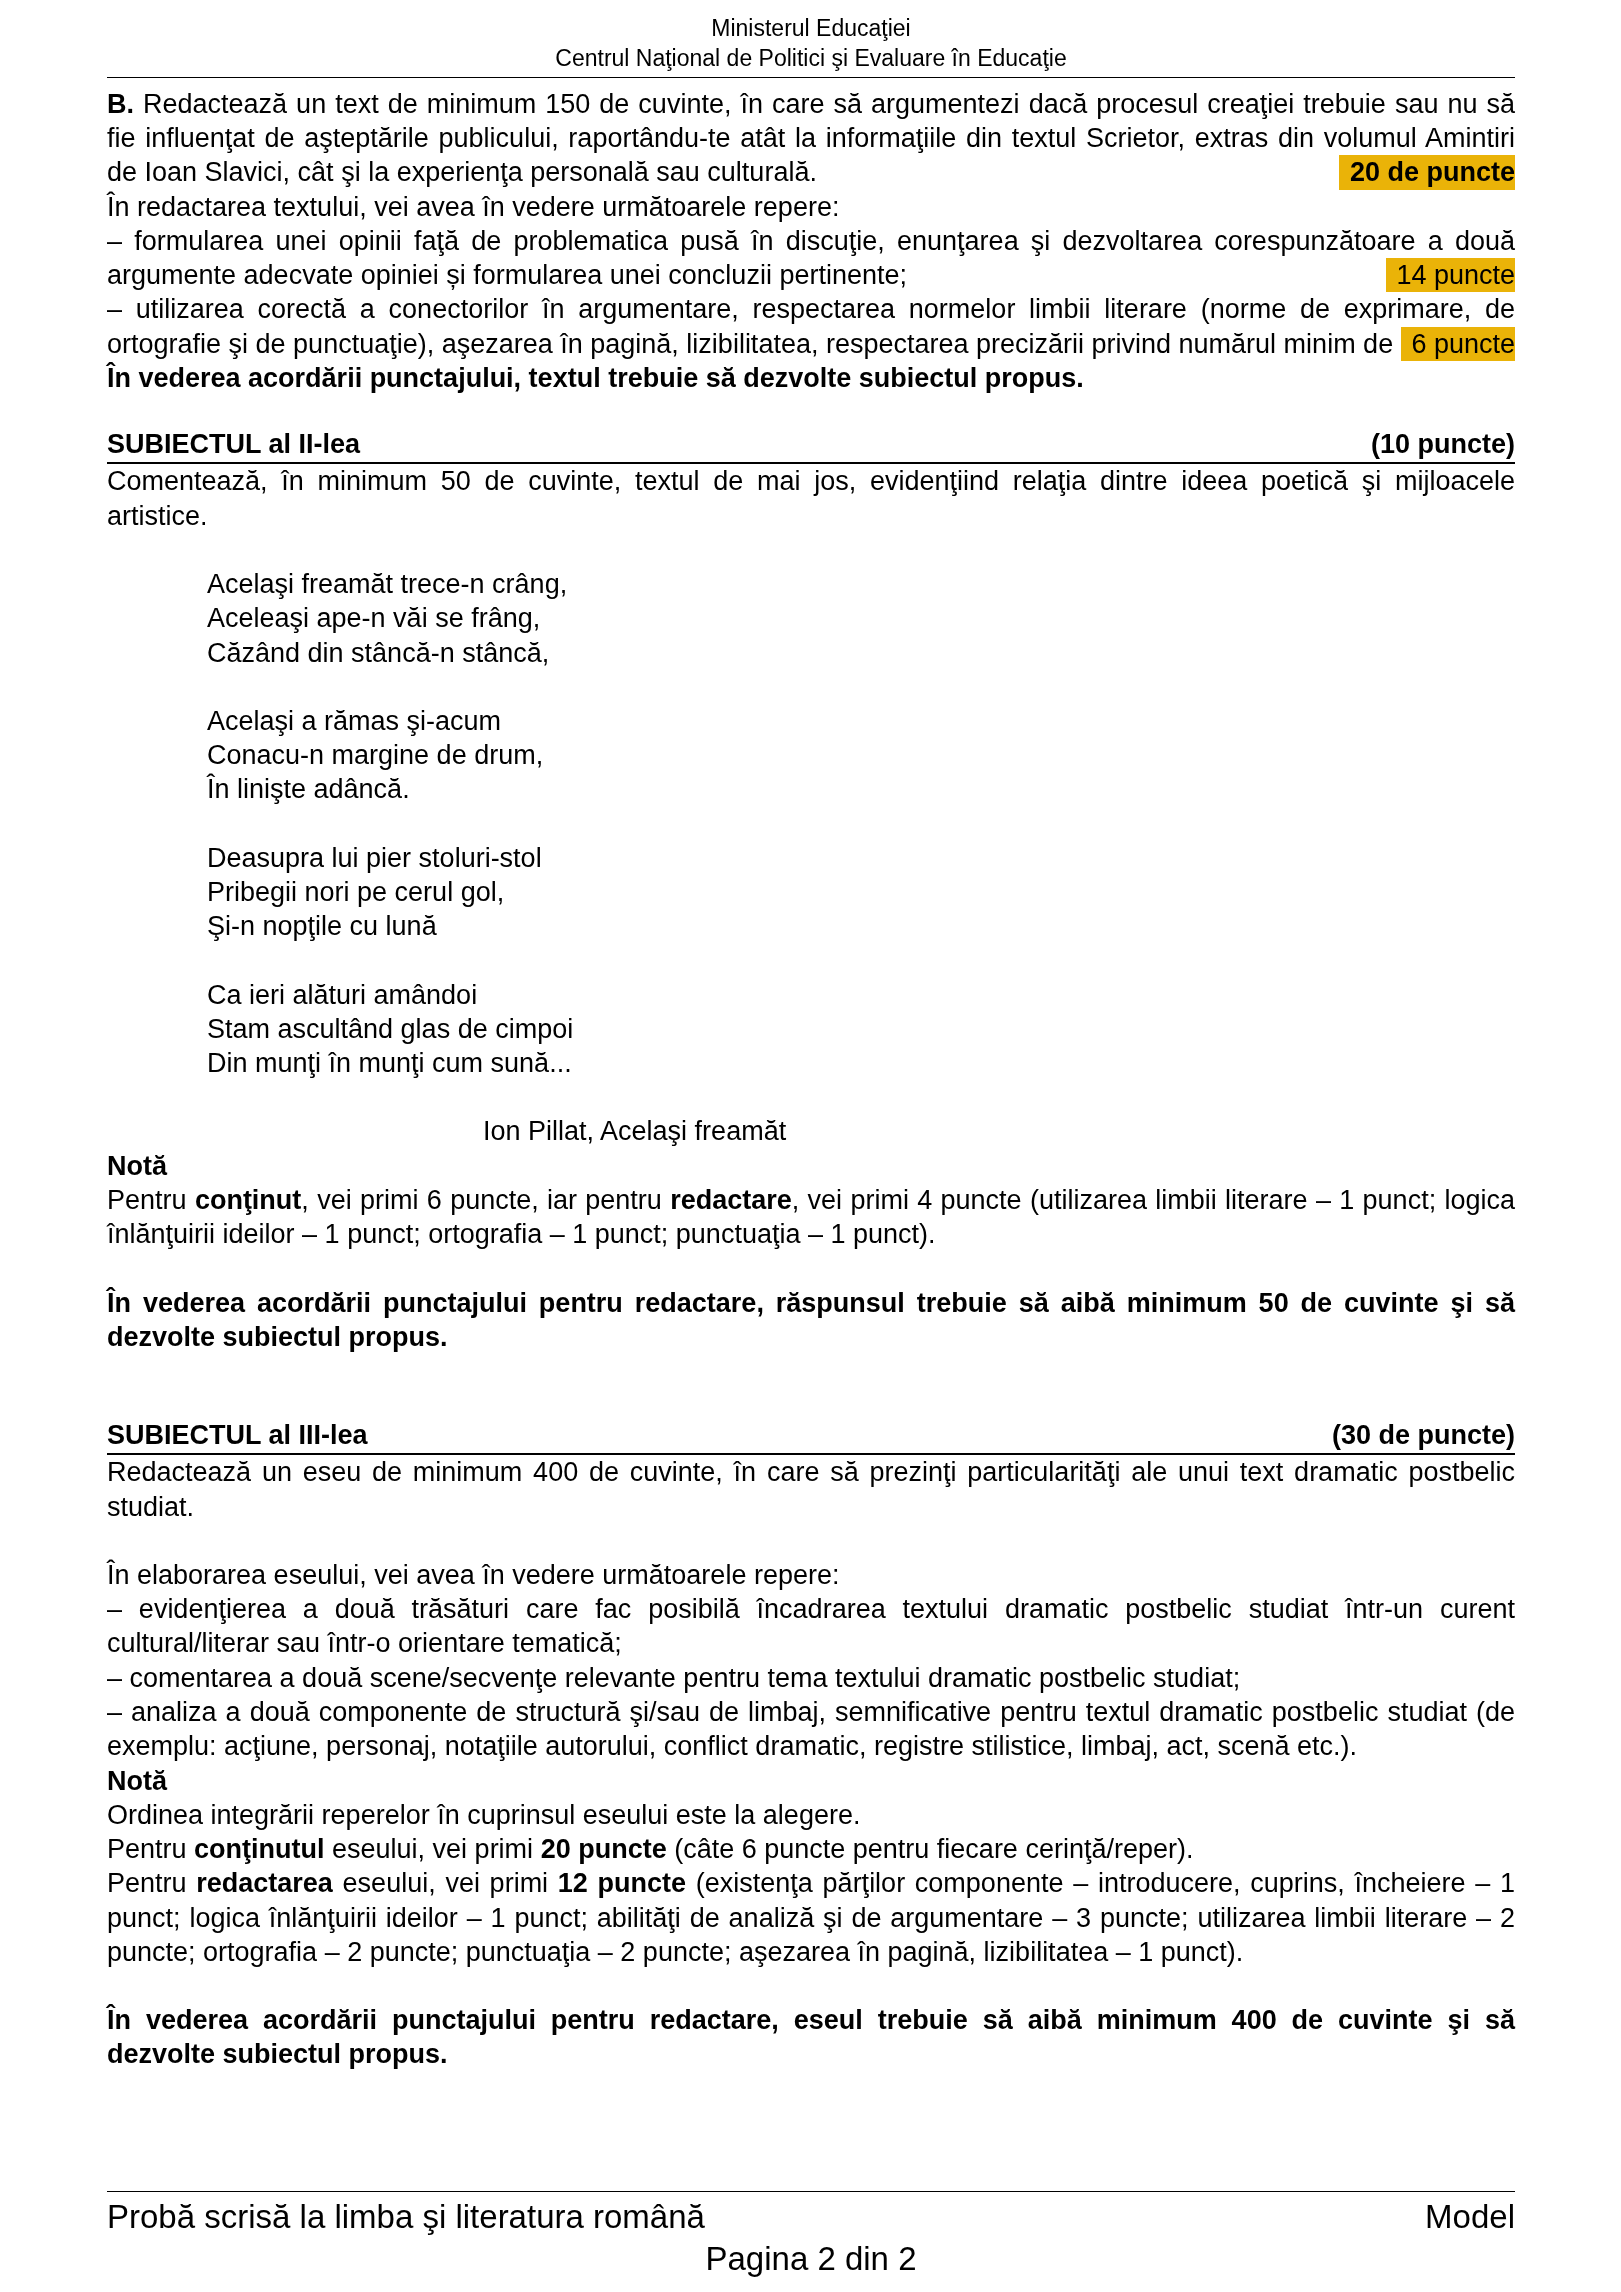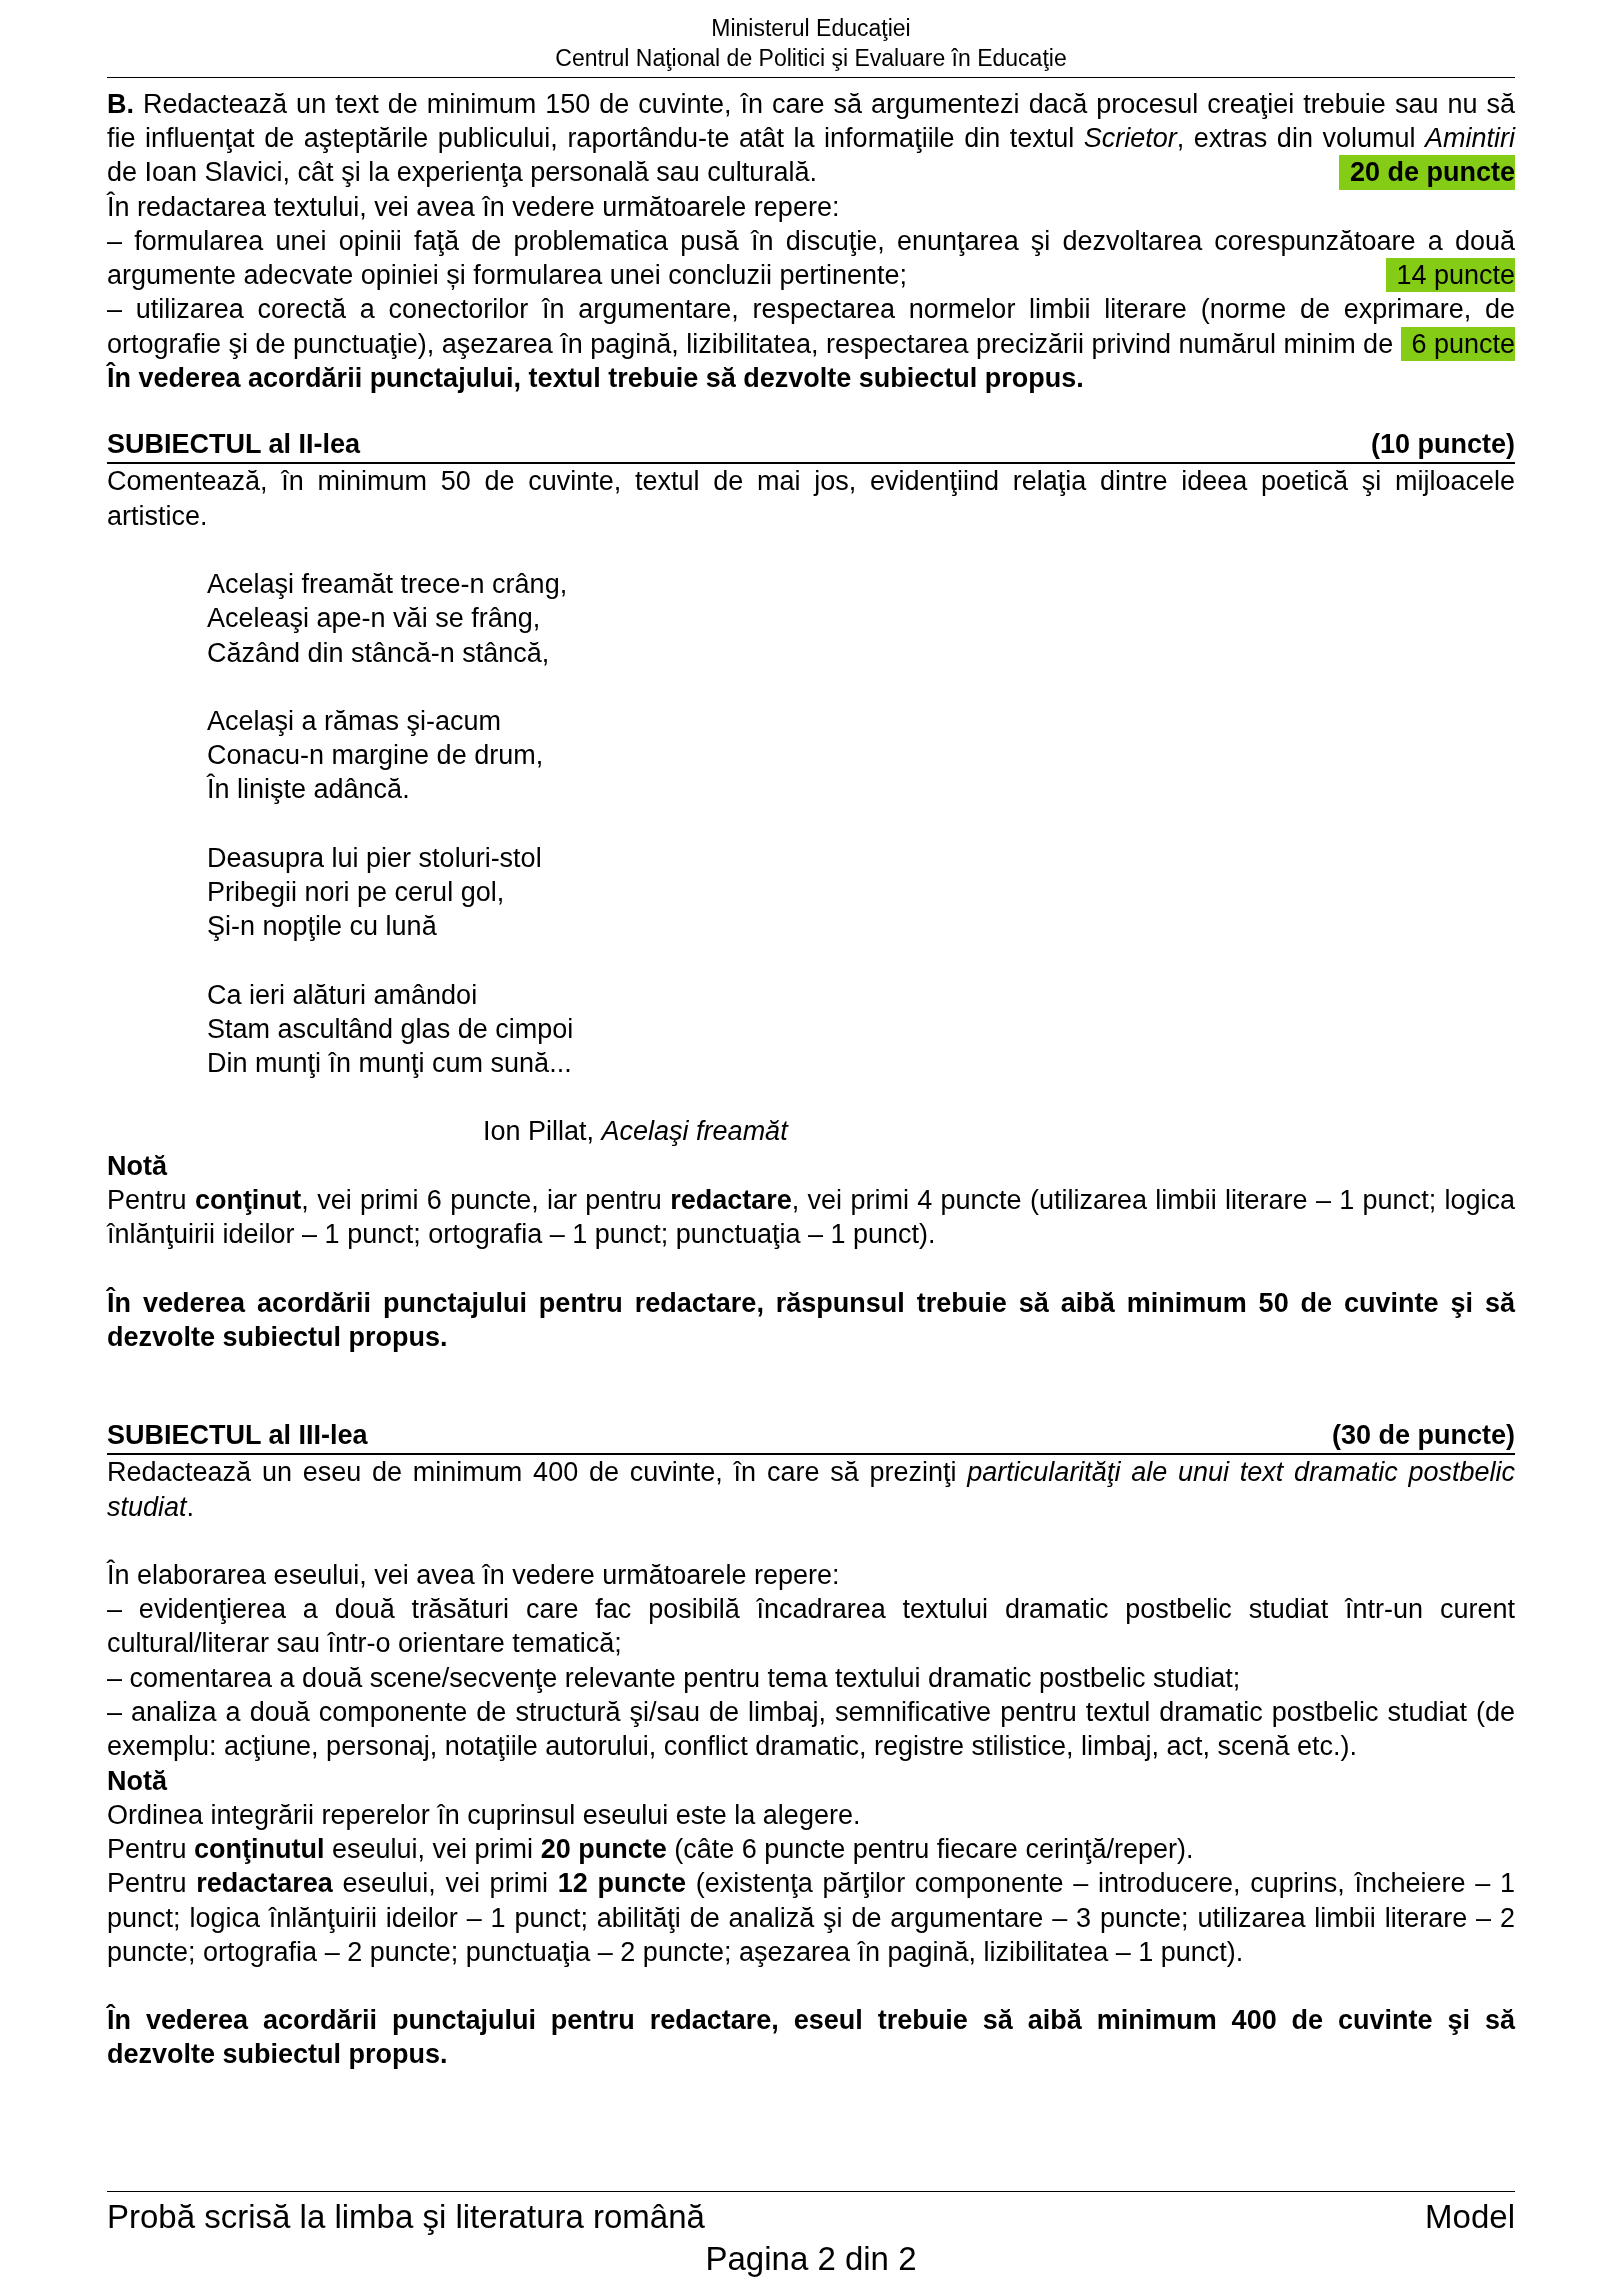--- a/index.html
+++ b/index.html
@@ -1,25 +1,25 @@
 <!DOCTYPE html>
 <html style="font-size:14.3px"><head>
 <meta charset="utf-8">
 <style>
   html,body{margin:0;padding:0;background:#ffffff;}
   body{width:1621px;height:2293px;color:#000;font-family:"Liberation Sans","DejaVu Sans",sans-serif;}
   .page{box-sizing:border-box;width:1621px;height:2293px;padding:14.3px 106px 12.5px 107px;
         display:flex;flex-direction:column;font-size:27px;line-height:1.27;overflow:hidden;}
   p{margin:0;}
   .b{font-weight:bold;}
-  .i{font-style:italic;}
+  .i{}
   .just{text-align:justify;}
   .center{text-align:center;}
   .haspts{position:relative;padding-right:0;}
-  .pts{position:absolute;right:0;bottom:0;background:#84cc16;padding-left:10.7px;}
+  .pts{position:absolute;right:0;bottom:0;background:#eab308;padding-left:10.7px;}
   .doc-header{text-align:center;font-size:23px;line-height:1.28;}
   .header-rule{border-bottom:1.8px solid #000;margin-top:3.6px;margin-bottom:9px;}
   .sec-head{display:flex;justify-content:space-between;font-weight:bold;
             border-bottom:2.7px solid #000;padding-bottom:0.9px;margin-top:32px;}
   .mt-line{margin-top:34px;}
   .mt-small{}
   .mt-big{margin-top:64px;}
   .poem{margin:34px 0 0 100px;}
   .stanza{margin-bottom:34px;}
   .attrib{margin-left:376px;}

